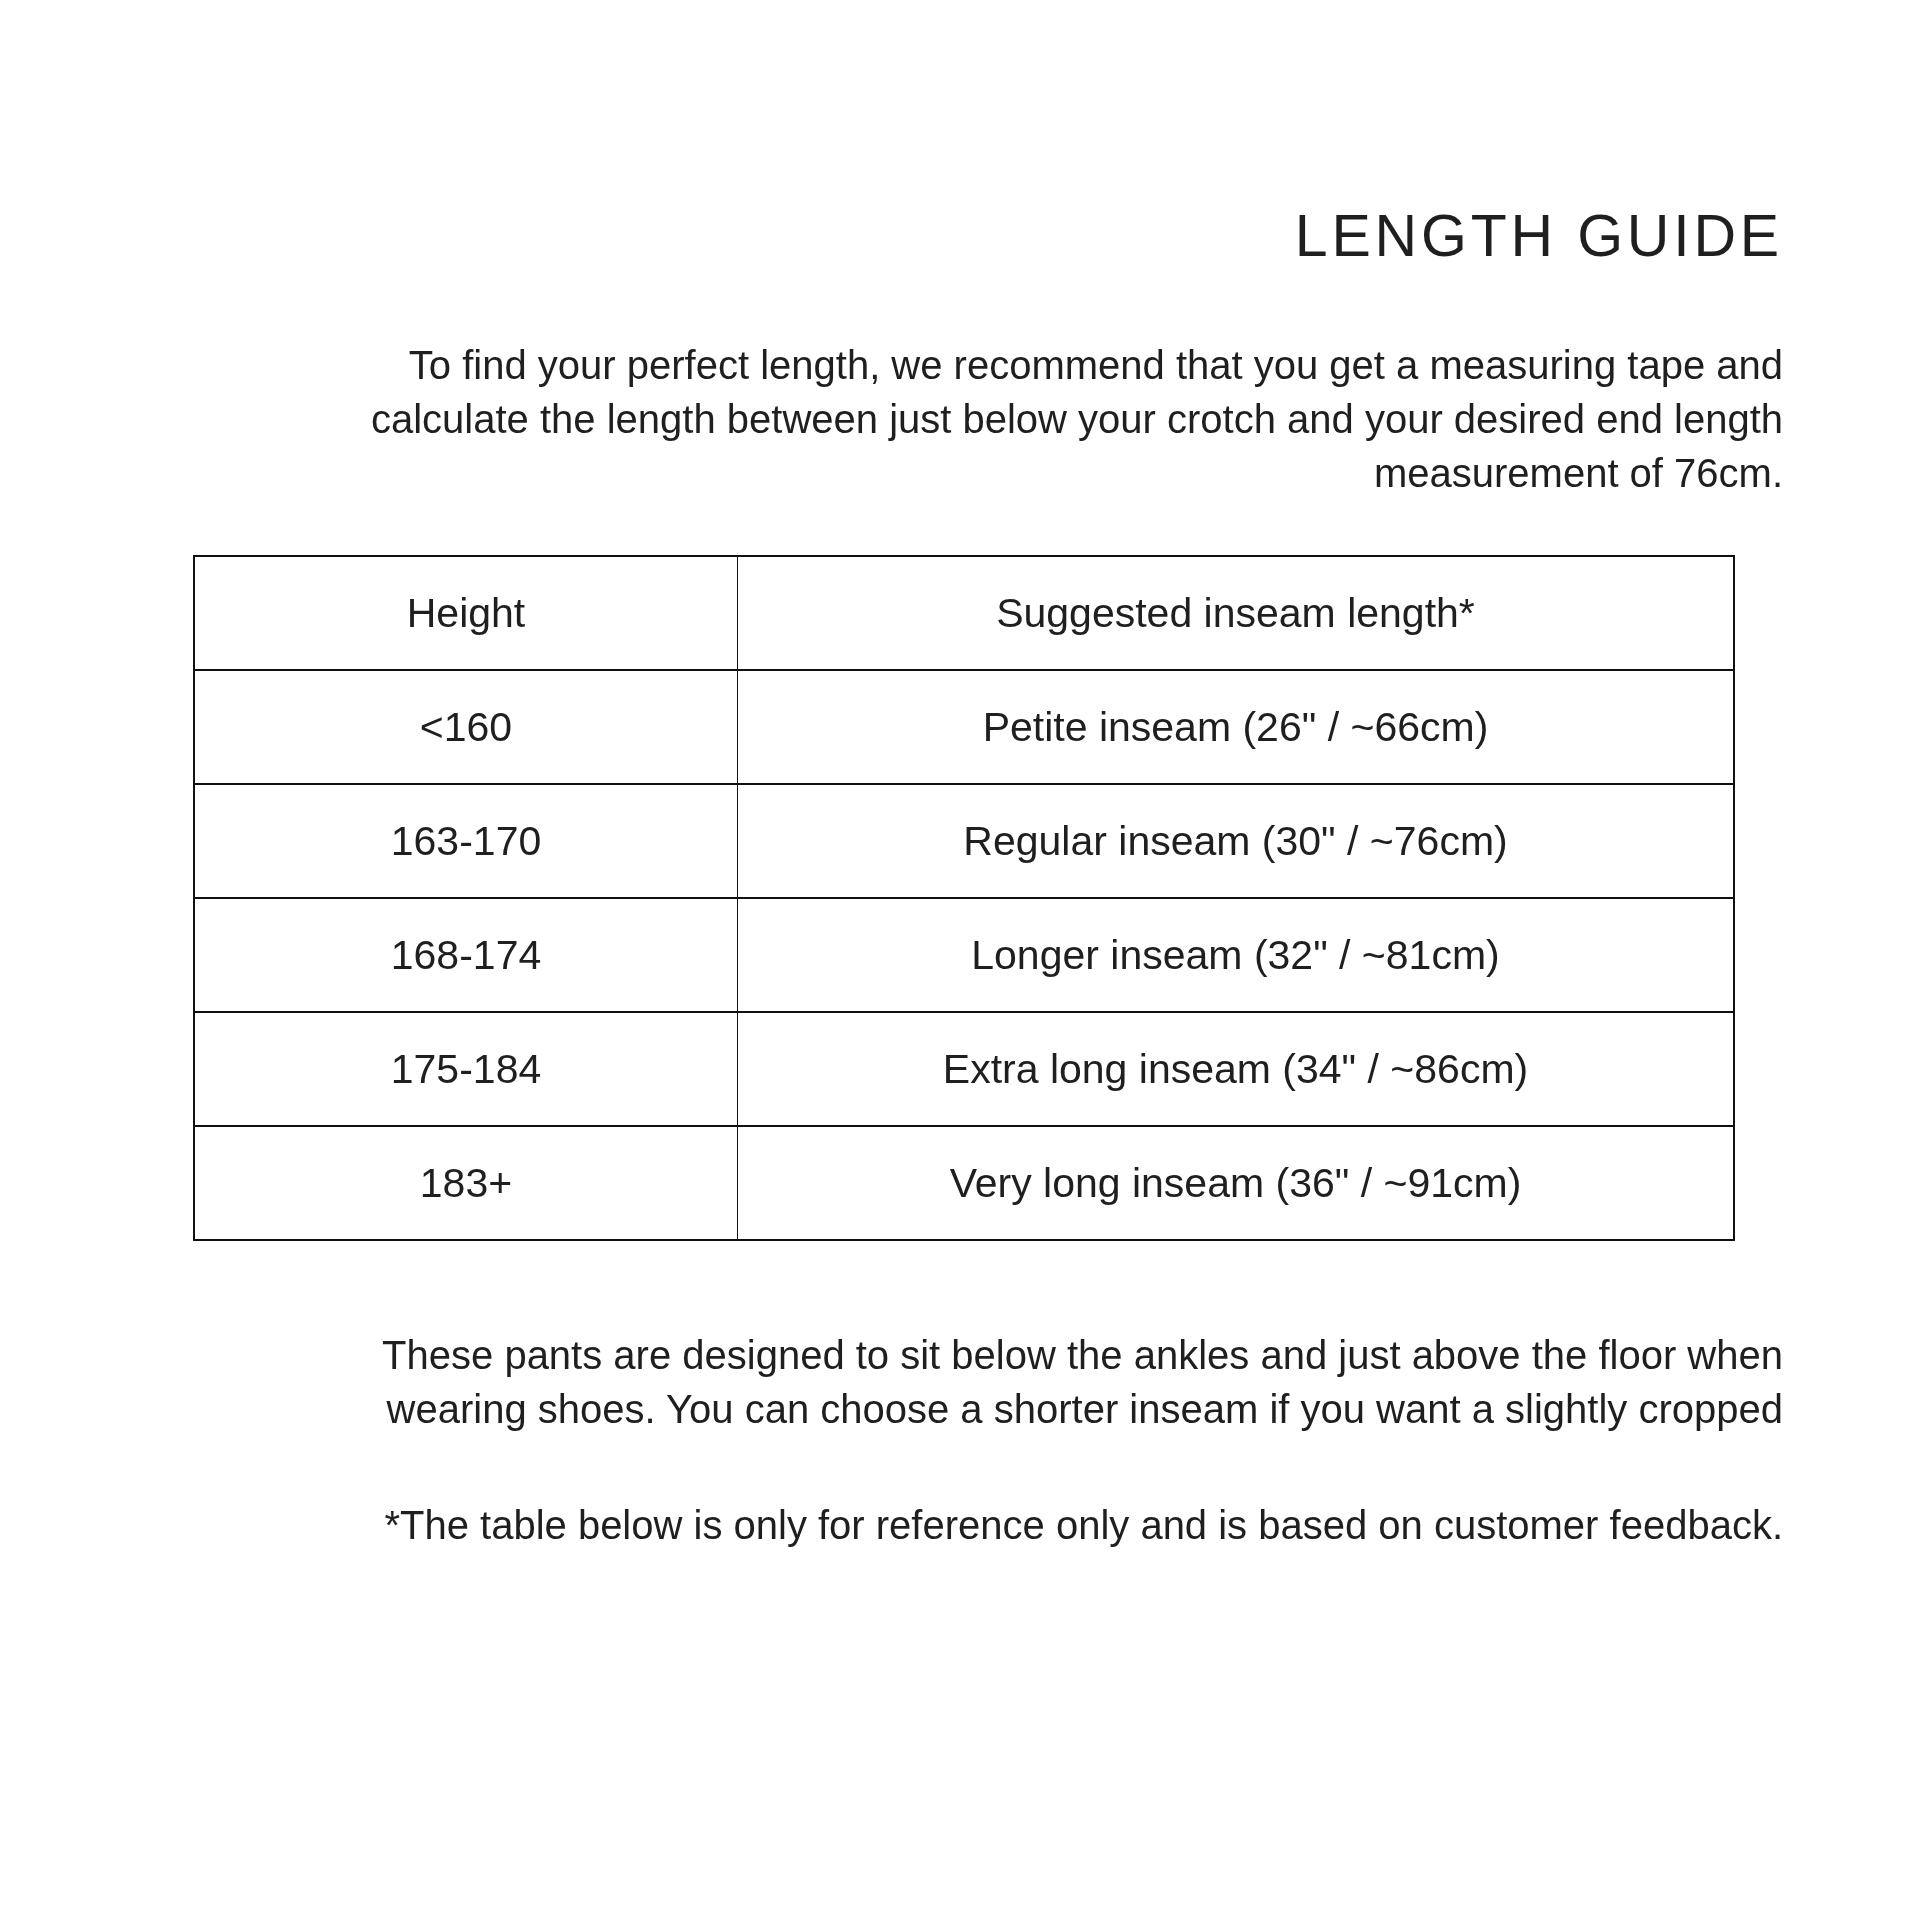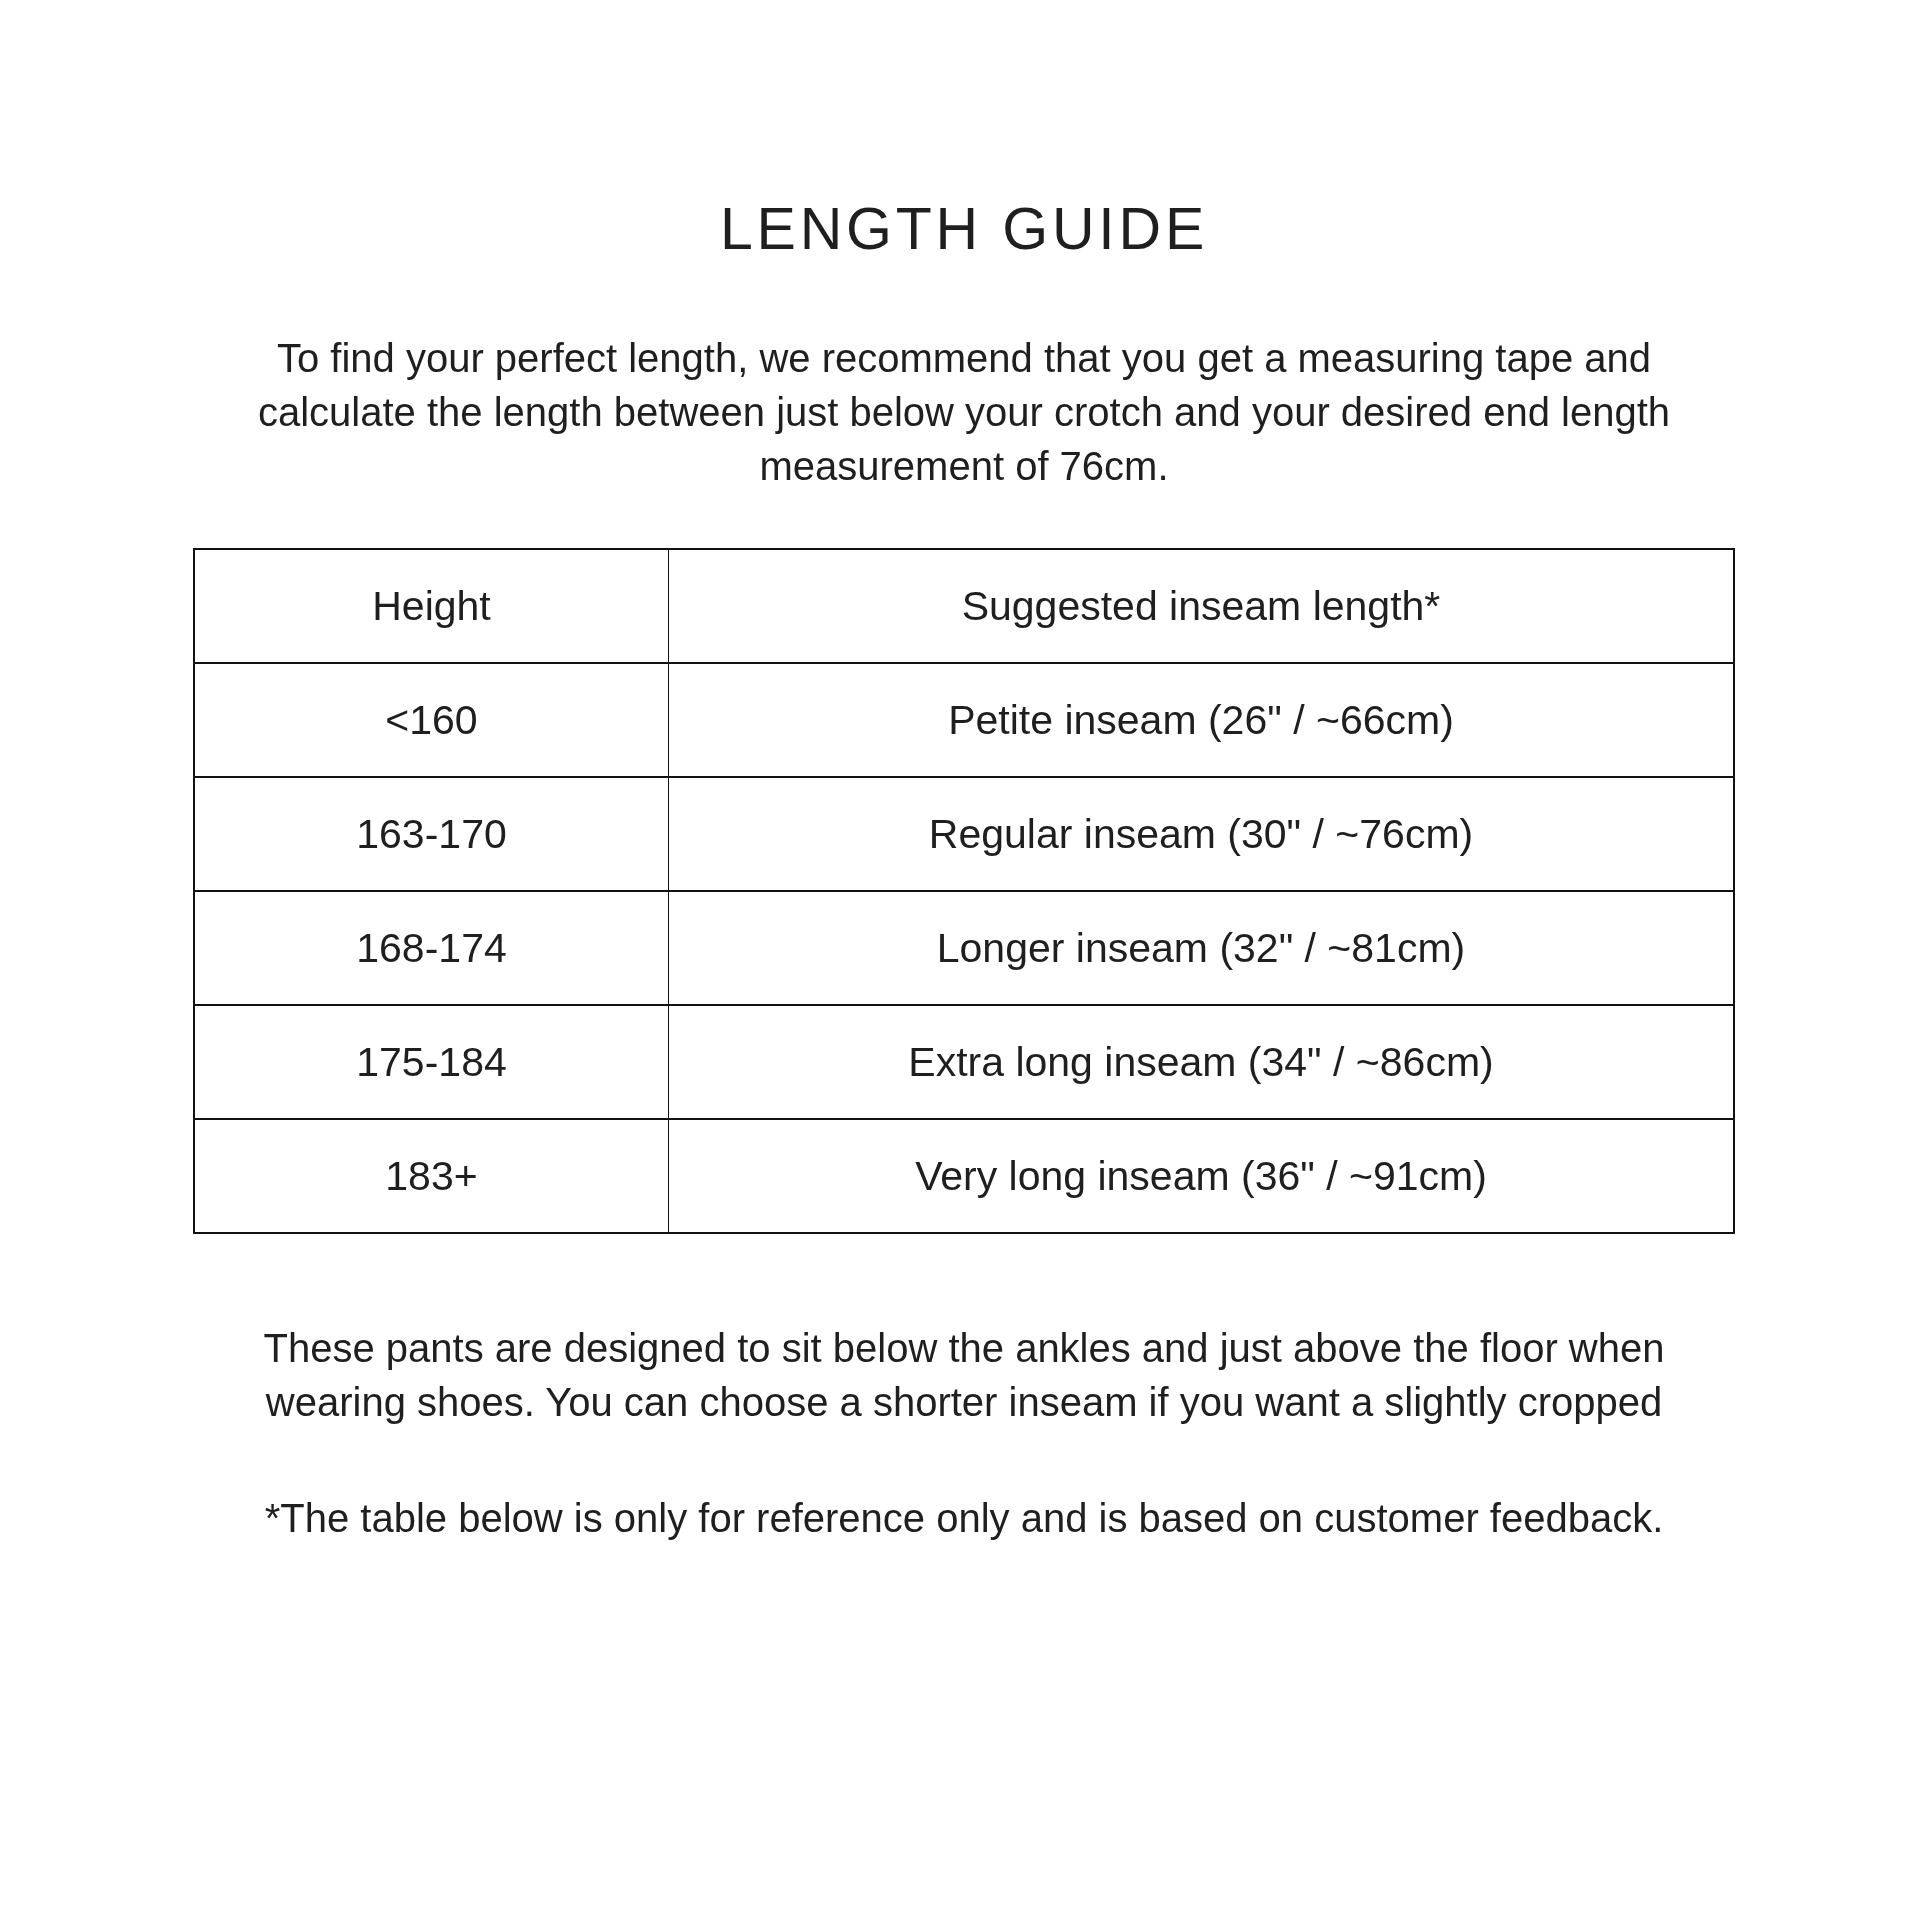--- a/index.html
+++ b/index.html
@@ -17,23 +17,23 @@
     overflow: hidden;
   }
   .canvas {
     position: relative;
     width: 1928px;
     height: 1928px;
     background: var(--bg);
   }
   .content {
     width: 1638px;
-    margin: 8px auto;
+    margin: 15px auto;
     padding-top: 185px;
-    text-align: center;
+    text-align: right;
   }
   .page-title {
     font-size: 59px;
     font-weight: 300;
     letter-spacing: 3.8px;
     color: var(--text);
     line-height: 72px;
   }
   .intro-block { margin-top: 66px; }
   .note-block  { margin-top: 87px; }
@@ -59,21 +59,21 @@
   .trow:first-child { border-top: none; }
   .cell {
     display: flex;
     align-items: center;
     justify-content: center;
     height: 112px;
     font-size: 41px;
     font-weight: 300;
     color: var(--text);
   }
-  .col-height { width: 474px; border-right: 1.9px solid var(--border); }
+  .col-height { width: 543px; border-right: 1.9px solid var(--border); }
   .col-inseam { flex: 1; }
 </style>
 </head>
 <body>
 
 <div class="canvas">
   <div class="content">
 
     <h1 class="page-title">LENGTH GUIDE</h1>
 

